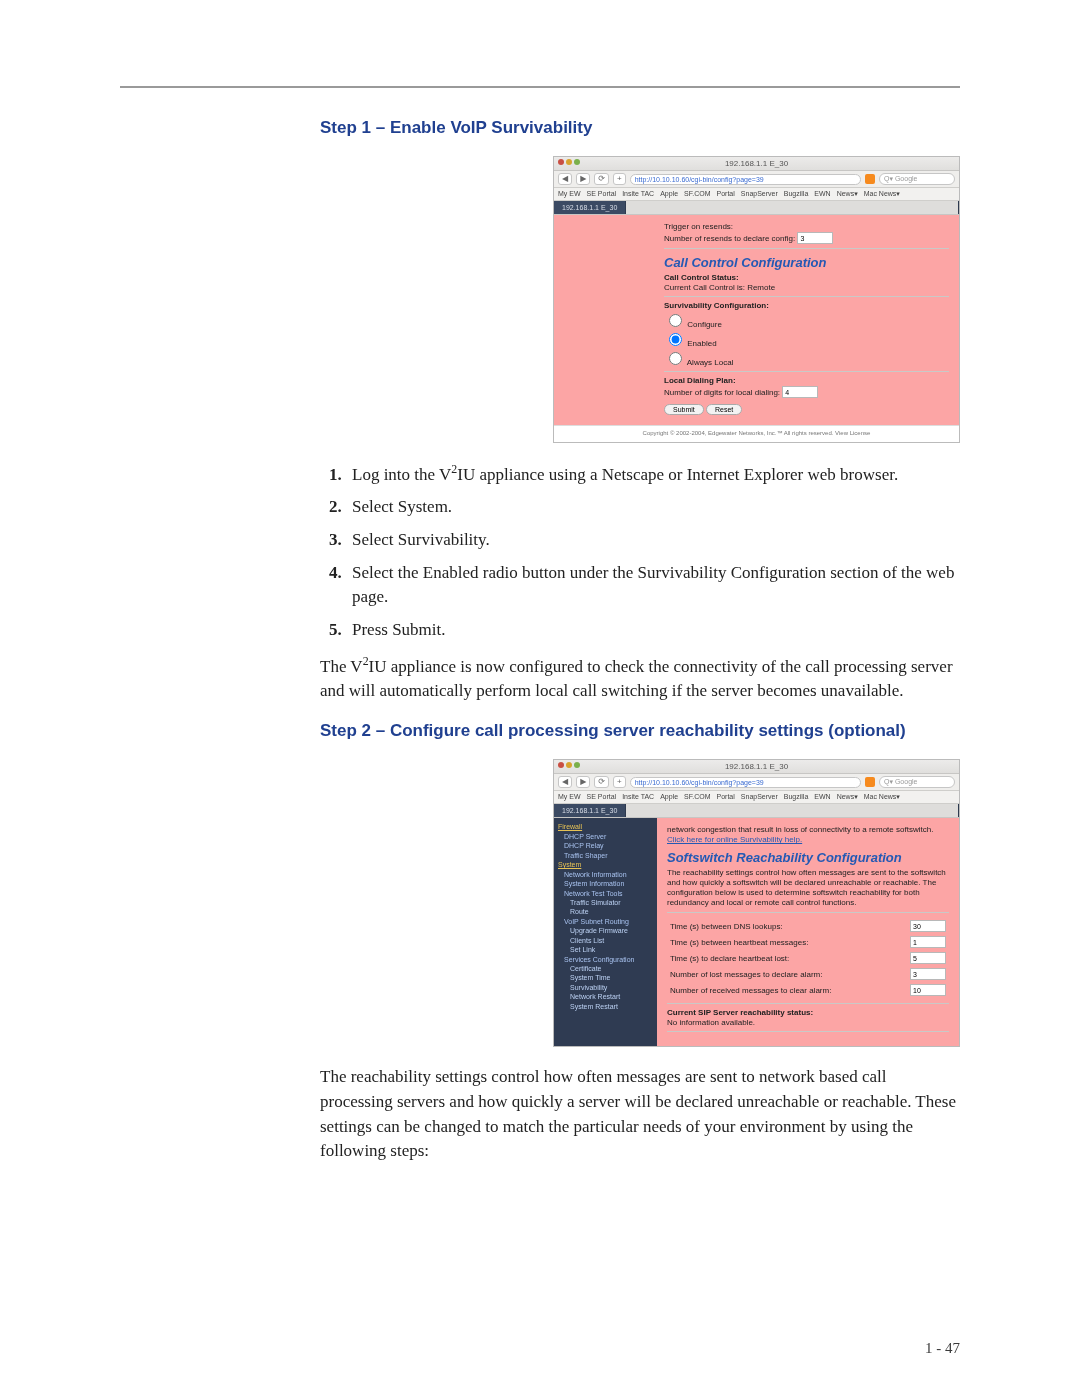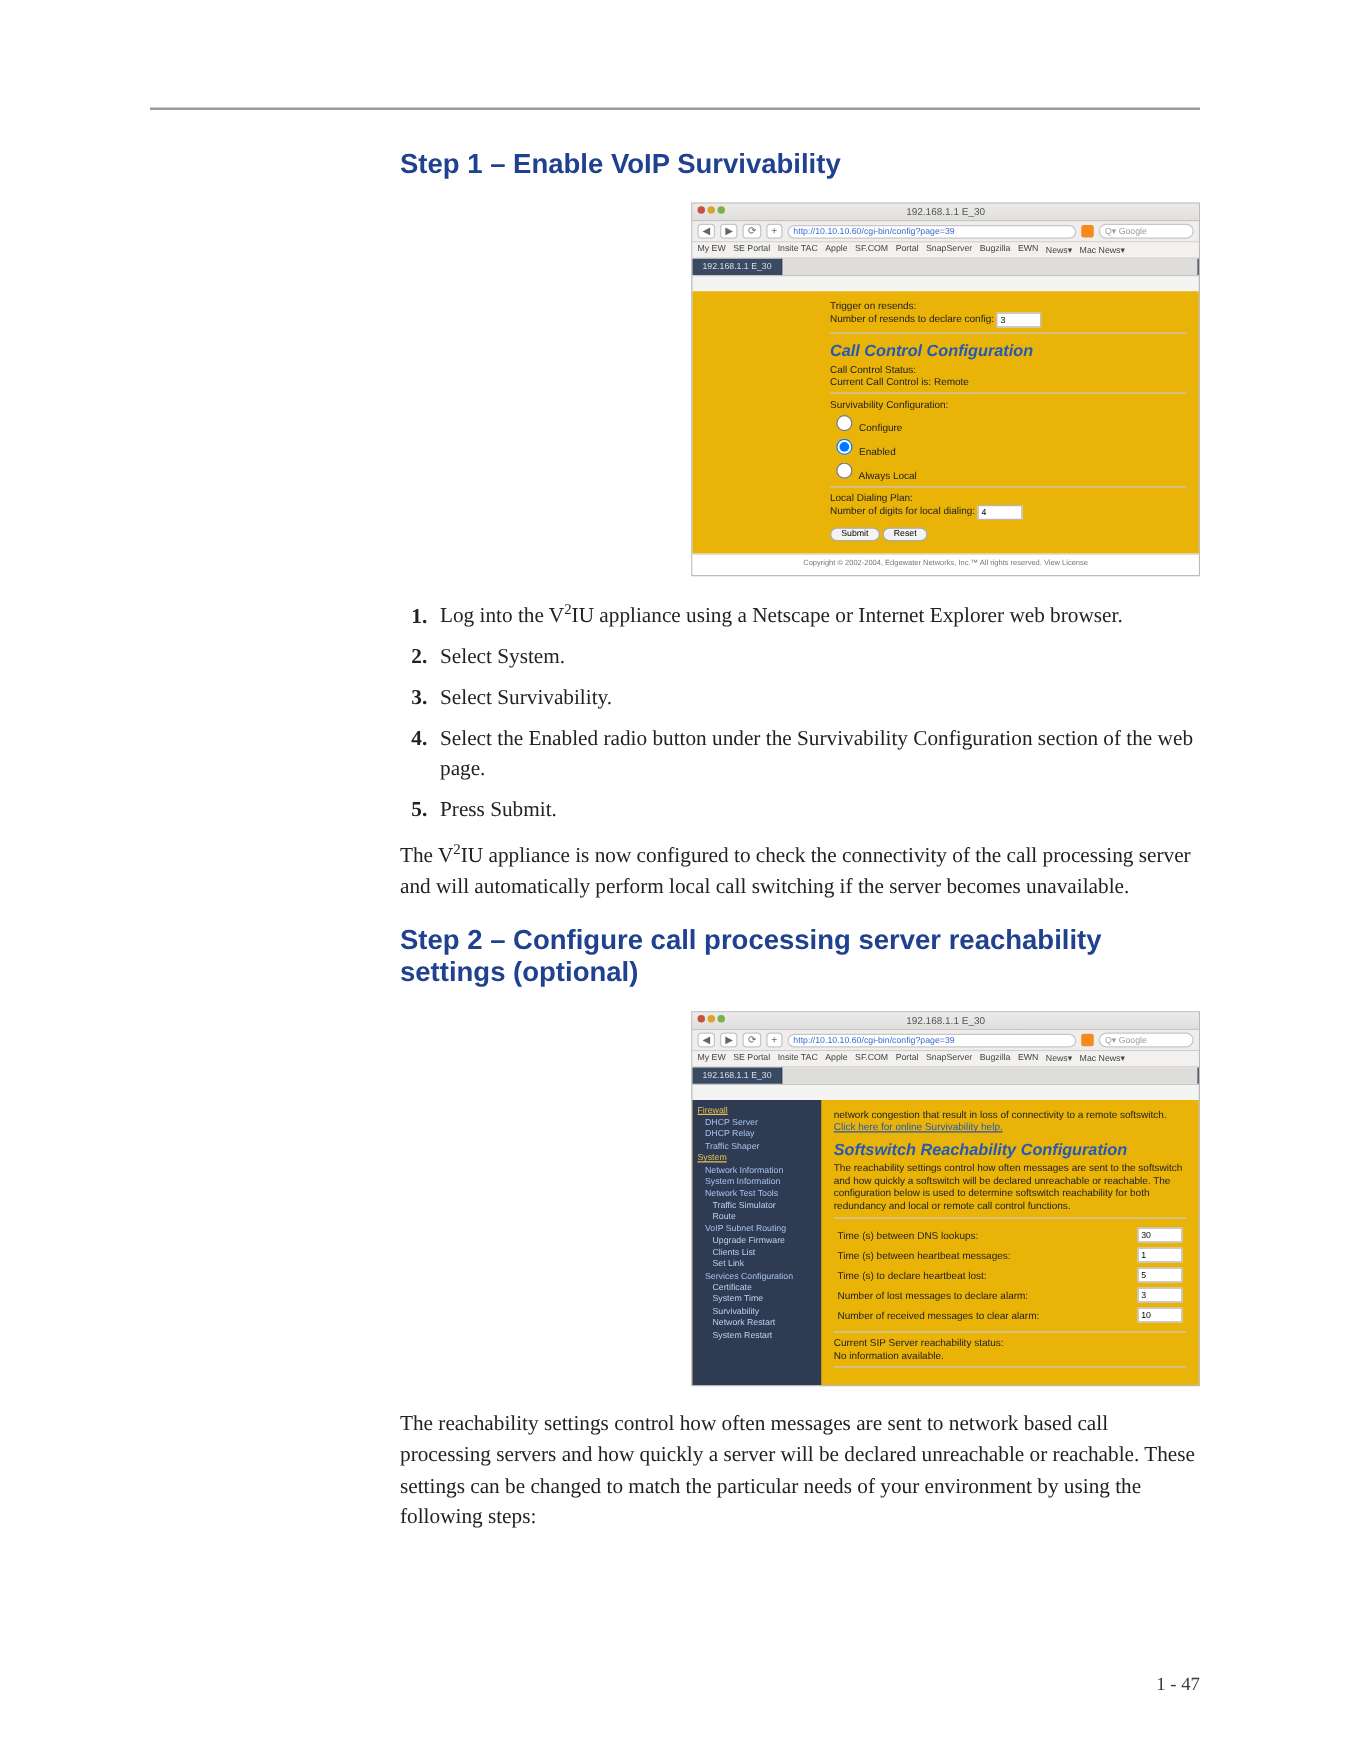--- a/index.html
+++ b/index.html
@@ -28,21 +28,21 @@
     border-top: 2px solid #9a9a9a;
     margin: 0 0 30px 0;
   }
   .content {
     margin-left: 200px;
   }
   h2.step {
     font-family: "Segoe UI", Arial, Helvetica, sans-serif;
     font-weight: 700;
     color: #204090;
-    font-size: 22px;
+    font-size: 17px;
     margin: 18px 0 18px 0;
   }
   .figwrap {
     display: flex;
     justify-content: flex-end;
     margin: 6px 0 18px 0;
   }
 
   
   .shot {
@@ -134,23 +134,22 @@
     color:#d9dee8;
     padding:3px 8px;
     border-right:1px solid #2e3a4f;
   }
   .shot-tab.inactive{
     background:#dedddb;color:#666;flex:1;
   }
 
   .shot-body {
     display:flex;
-    background:#eab308;
+    background:#fca5a5;
     min-height:100px;
-    margin-top:12px;
   }
   .shot-sidebar {
     width: 95px;
     background:#2f3b52;
     color:#cfd6e3;
     font-size:7px;
     padding:4px 4px;
     line-height:1.35;
   }
   .shot-sidebar a{color:#9fb7e6;display:block;}
@@ -161,21 +160,21 @@
     flex:1;
     padding:6px 10px 10px 10px;
     font-size:8px;
     color:#222;
   }
   .shot-main .sec-title{
     color:#2459b4;font-weight:bold;font-style:italic;font-size:13px;
     margin:6px 0 3px 0;
   }
   .shot-main hr{border:none;border-top:1px solid #c9c9c7;margin:4px 0;}
-  .shot-main .lbl{font-weight:normal;}
+  .shot-main .lbl{font-weight:bold;}
   .shot-main .row{margin:1px 0;}
   .shot-main input[type=text]{
     width:30px;font-size:7px;border:1px solid #b8b8b8;height:10px;padding:0 2px;
   }
   .shot-main .btns{margin-top:6px;}
   .shot-main button{
     font-size:7px;border:1px solid #aaa;border-radius:7px;background:#f3f3f3;padding:1px 8px;
   }
   .shot-main table.cfg{width:100%;font-size:8px;}
   .shot-main table.cfg td:last-child{text-align:right;width:40px;}

